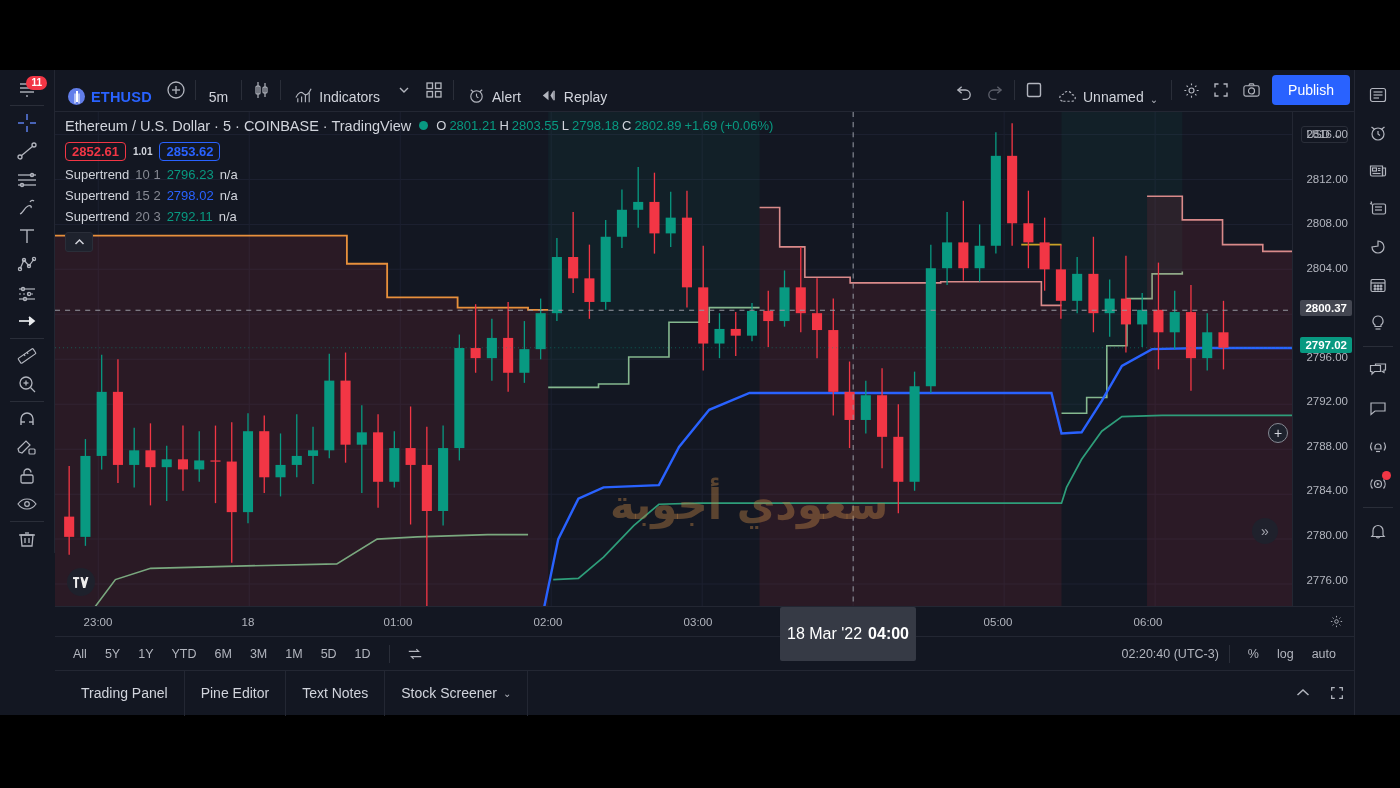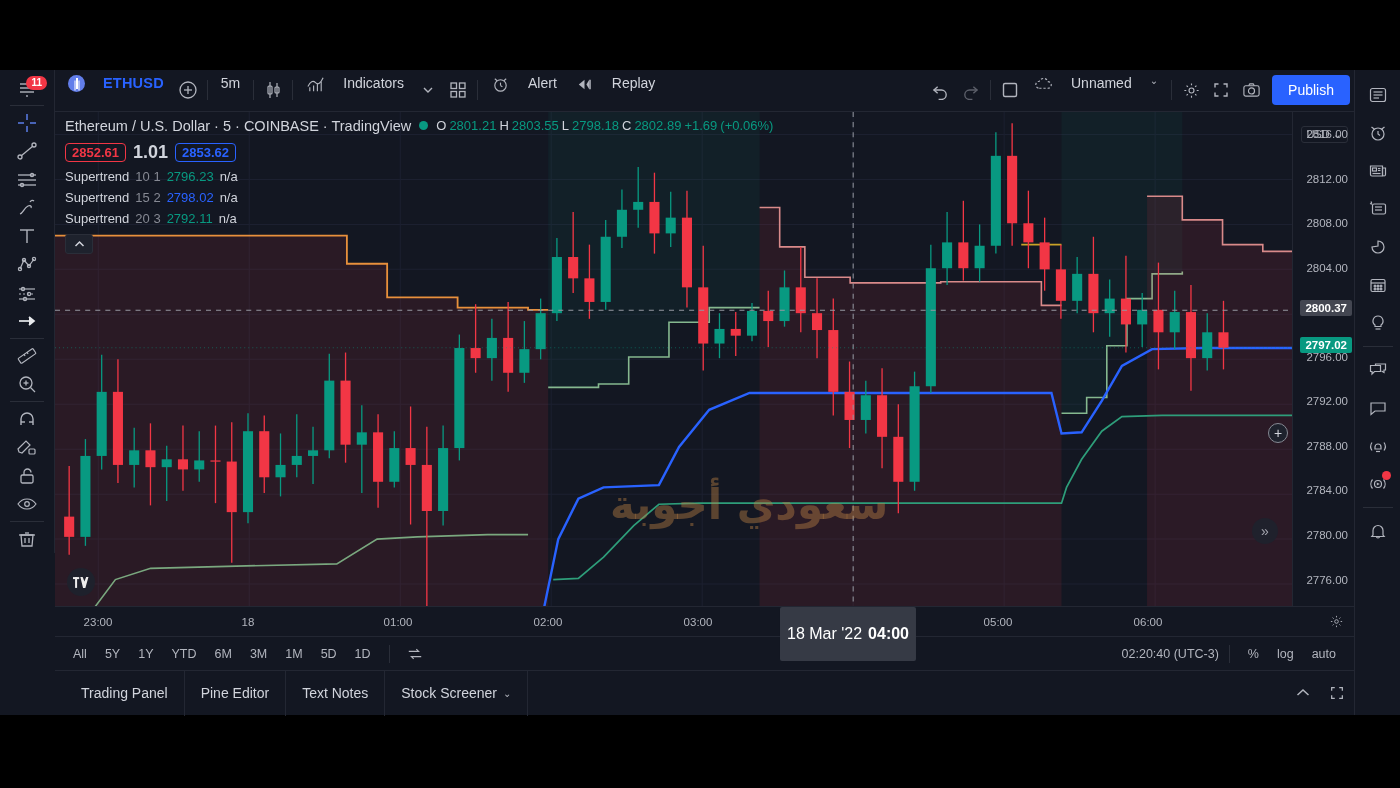--- a/index.html
+++ b/index.html
@@ -62,21 +62,21 @@
   .topbar {
     height: 42px;
     background: #131722;
     border-bottom: 1px solid #232733;
     display: flex; align-items: center;
     padding: 0 4px;
     gap: 0;
   }
   .tb-item {
     height: 30px;
-    display: flex; align-items: flex-start; gap: 18px;
+    display: flex; align-items: flex-end; gap: 6px;
     padding: 0 9px;
     border-radius: 4px;
     color: #d1d4dc;
     font-size: 14px;
     cursor: pointer;
     white-space: nowrap;
   }
   .symbol-txt { color: #2962ff; font-weight: 700; font-size: 14.5px; letter-spacing: .2px; }
   .eth-coin {
     width: 17px; height: 17px; border-radius: 50%;
@@ -173,21 +173,21 @@
   .ohlc .v { color: #089981; }
   .legend-row2 {
     display: flex; align-items: center; gap: 7px;
     margin-top: 8px;
   }
   .bidbox {
     border: 1px solid #f23645; color: #f23645;
     border-radius: 4px; padding: 1px 6px;
     font-size: 13px; font-weight: 700; text-align: right;
   }
-  .spread { color: #d1d4dc; font-size: 18px; font-weight: 700; }
+  .spread { color: #d1d4dc; font-size: 10px; font-weight: 700; }
   .askbox {
     border: 1px solid #2962ff; color: #2962ff;
     border-radius: 4px; padding: 1px 6px;
     font-size: 13px; font-weight: 700;
   }
   .ind-row {
     margin-top: 6px; font-size: 13px;
     color: #d1d4dc; display: flex; gap: 6px; align-items: baseline;
     white-space: nowrap;
   }

